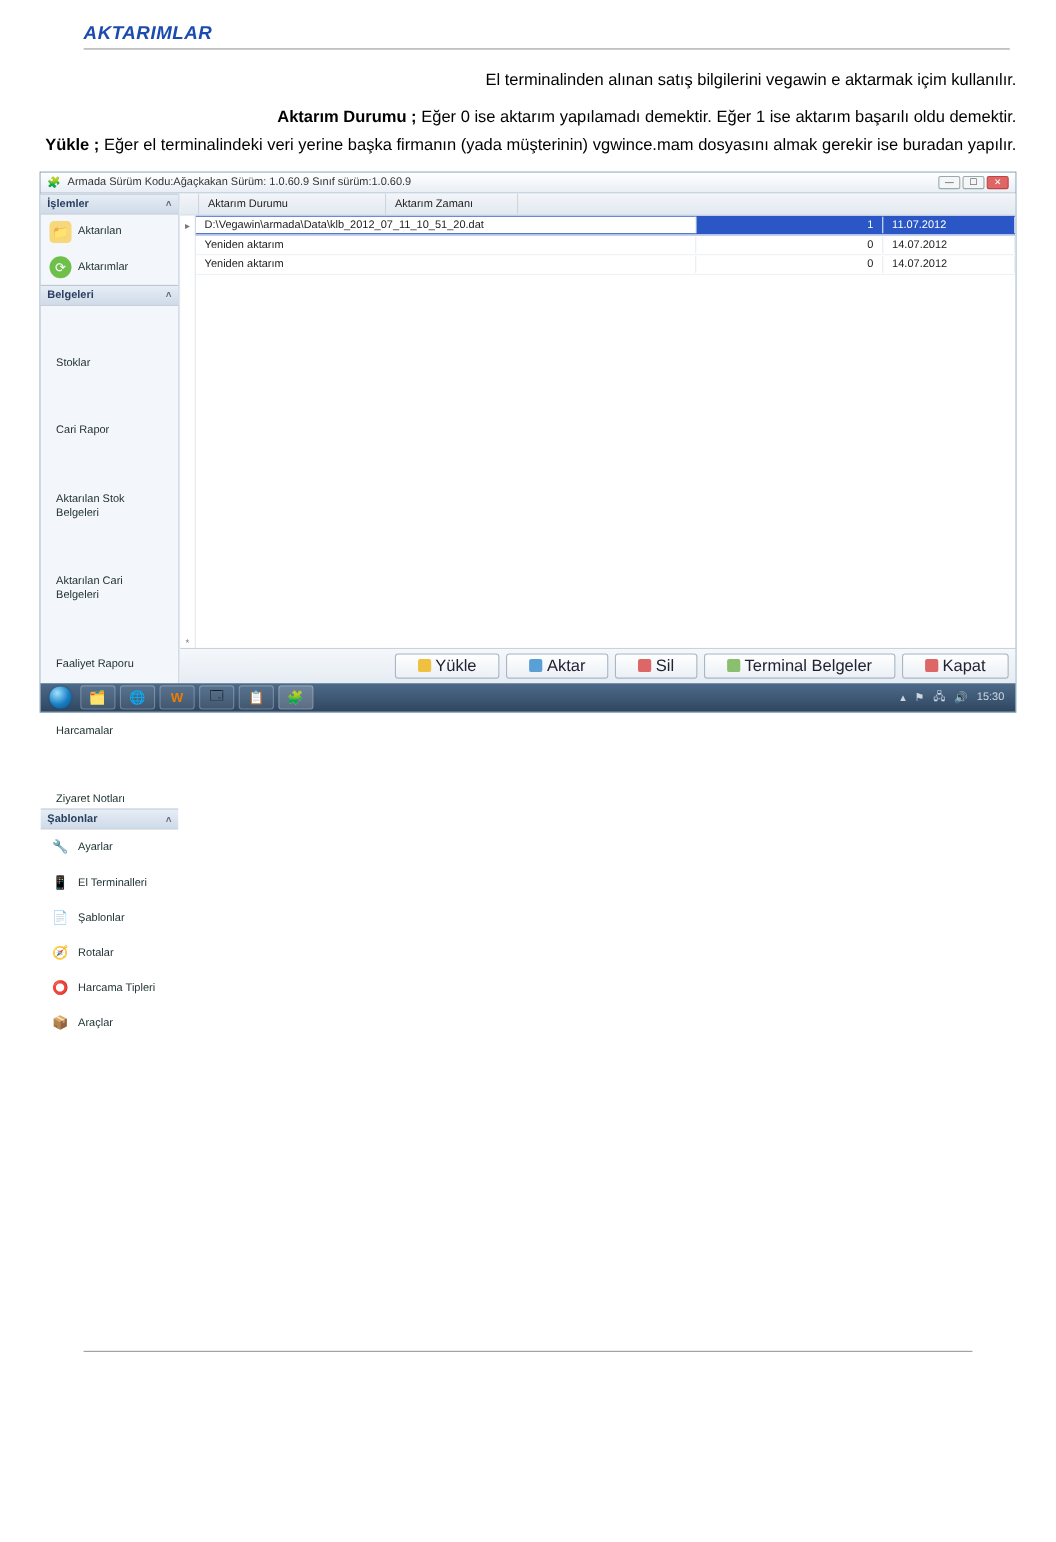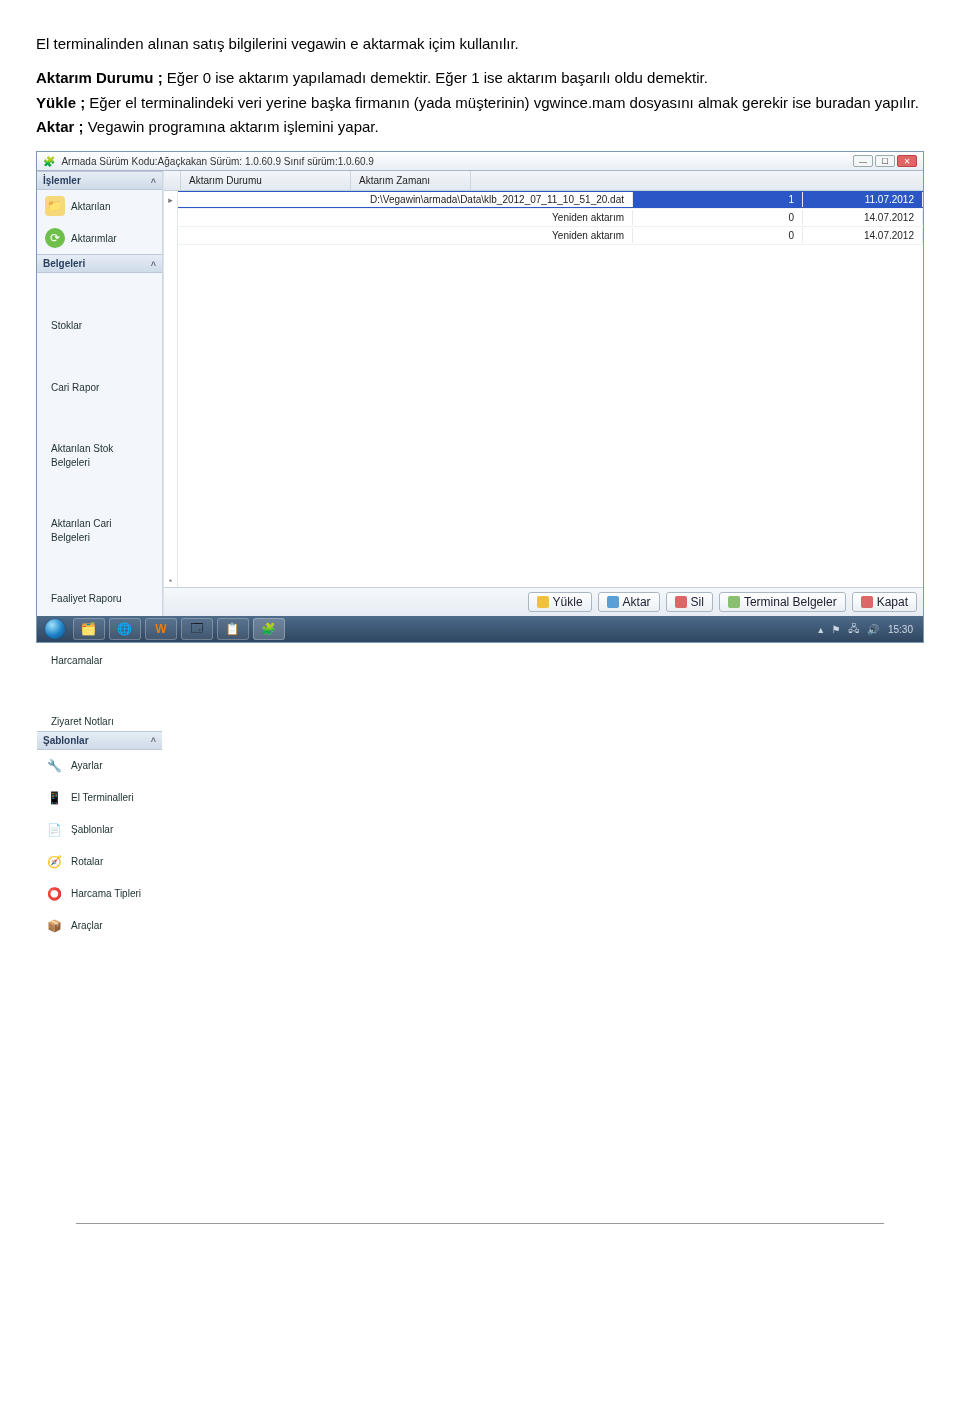--- a/index.html
+++ b/index.html
@@ -1,20 +1,20 @@
 <!DOCTYPE html>
 <html><head>
 <meta charset="utf-8">
 <style>
   * { box-sizing: border-box; margin: 0; padding: 0; }
   body { font-family: Arial, Helvetica, sans-serif; background: #fff; width: 960px; margin: 0 auto; color: #000; font-size: 15px; }
   .page { padding: 20px 36px 40px 36px; }
   .title-row { border-bottom: 1px solid #999; margin-bottom: 18px; padding-bottom: 4px; margin-left: 40px; margin-right: 6px;}
   .title { color: #1C4BAF; font-weight: bold; font-style: italic; font-size: 17px; letter-spacing: 0.5px; }
-  .para { margin: 14px 0; line-height: 1.35; }
+  .para { margin: 14px 0; line-height: 1.35; text-align: right; }
   .defterm { font-weight: bold; }
   .screenshot { border: 1px solid #7a9ab8; margin-top: 10px; background: linear-gradient(#f5f9fc,#eaf1f7); }
   .ss-title { background: linear-gradient(#ffffff, #e8eef5); border-bottom: 1px solid #a8b8c8; font-size: 10px; padding: 3px 6px; display:flex; align-items:center; gap:6px; color:#333;}
   .ss-title .winctl { margin-left:auto; display:flex; gap:2px;}
   .ss-title .winctl span{width:20px;height:12px;border:1px solid #9aa;display:inline-flex;align-items:center;justify-content:center;font-size:8px;border-radius:2px;background:#f4f6f8;}
   .ss-title .winctl .close{background:#e06666;color:#fff;border-color:#b44;}
   .ss-body { display:flex; font-size:10px; color:#222; background:#fff; height:445px; position:relative;}
   .sidebar { width:126px; border-right:1px solid #cdd6e0; background:#f3f6fa; display:flex; flex-direction:column;}
   .navhead { background: linear-gradient(#e6edf5,#cfdbe9); border-top:1px solid #bcc6d4; border-bottom:1px solid #bcc6d4; padding:3px 6px; font-weight:bold; font-size:10px; display:flex; justify-content:space-between; align-items:center; color:#2a3f5f;}
   .navhead .exp{font-size:9px;color:#667;}
@@ -27,50 +27,50 @@
   .gh{padding:4px 8px; border-right:1px solid #cdd6e0;}
   .gh.fn{flex:1;}
   .gh.st{width:170px;}
   .gh.tm{width:120px;}
   .arrowcol{width:14px;display:flex;flex-direction:column;align-items:center;padding-top:4px;gap:2px;color:#777;font-size:9px;border-right:1px solid #e0e6ec;}
   .gridbody{display:flex;flex:1;overflow:hidden;background:#fff;}
   .rows{flex:1;}
   .row{display:flex;font-size:10px;border-bottom:1px solid #eef1f5;height:18px;align-items:center;}
   .row.sel{background:#2a56c6;color:#fff;}
   .row.sel .cell.fn{background:#fff;color:#222;}
-  .cell{padding:2px 8px;border-right:1px solid #e6eaef;overflow:hidden;white-space:nowrap;text-overflow:ellipsis;text-align:right;}
+  .cell{padding:2px 8px;border-right:1px solid #e6eaef;overflow:hidden;white-space:nowrap;text-overflow:ellipsis;}
   .cell.fn{flex:1;}
   .cell.st{width:170px;text-align:right;padding-right:8px;}
   .cell.tm{width:120px;}
   .bottombar{border-top:1px solid #c9d2dc;background:linear-gradient(#f5f8fb,#e5ecf3);padding:4px 6px;display:flex;gap:6px;justify-content:flex-end;align-items:center;}
-  .btn{border:1px solid #aab6c4;background:linear-gradient(#fff,#ebf0f5);padding:2px 8px;font-size:12px;border-radius:3px;display:flex;align-items:center;gap:4px;color:#223;}
+  .btn{border:1px solid #aab6c4;background:linear-gradient(#fff,#ebf0f5);padding:2px 20px;font-size:15px;border-radius:3px;display:flex;align-items:center;gap:4px;color:#223;}
   .btn .bic{width:12px;height:12px;display:inline-block;border-radius:2px;}
   .taskbar{height:26px;background:linear-gradient(#4e6b8a,#2f4660);display:flex;align-items:center;padding:0 4px;gap:4px;}
   .tbtn{width:32px;height:22px;border:1px solid rgba(255,255,255,0.25);border-radius:3px;background:rgba(255,255,255,0.08);display:inline-flex;align-items:center;justify-content:center;font-size:12px;}
   .startorb{width:28px;height:26px;display:inline-flex;align-items:center;justify-content:center;}
   .startorb .orb{width:20px;height:20px;border-radius:50%;background:radial-gradient(circle at 35% 30%,#9fe3ff,#1a7fc4 55%,#0b4f80);box-shadow:0 0 2px #0b4f80;}
   .tray{margin-left:auto;display:flex;gap:8px;align-items:center;color:#e6edf5;font-size:10px;padding-right:6px;}
   .tray .ti{opacity:0.85;}
   .foot-line{border-top:1px solid #999; margin:580px 40px 0 40px;}
 </style>
 </head>
 <body>
 
 <div class="page">
+  <div class="title-row">
+    <span class="title">AKTARIMLAR</span>
+  </div>
 
   <p class="para">El terminalinden alınan satış bilgilerini vegawin e aktarmak içim kullanılır.</p>
 
   <p class="para">
     <span class="defterm">Aktarım Durumu ;</span><span> Eğer 0 ise aktarım yapılamadı demektir. Eğer 1 ise aktarım başarılı oldu demektir.</span>
   </p>
   <p class="para" style="margin-top:-10px">
     <span class="defterm">Yükle ;</span><span> Eğer el terminalindeki veri yerine başka firmanın (yada müşterinin) vgwince.mam dosyasını almak gerekir ise buradan yapılır.</span>
-  </p>
-  <p class="para" style="margin-top:-10px">
-    <span class="defterm">Aktar ;</span><span> Vegawin programına aktarım işlemini yapar.</span>
   </p>
 
   <div class="screenshot">
     <div class="ss-title">
       <span>🧩</span>
       <span>Armada  Sürüm Kodu:Ağaçkakan   Sürüm: 1.0.60.9   Sınıf sürüm:1.0.60.9</span>
       <div class="winctl">
         <span>—</span>
         <span>☐</span>
         <span class="close">✕</span>

